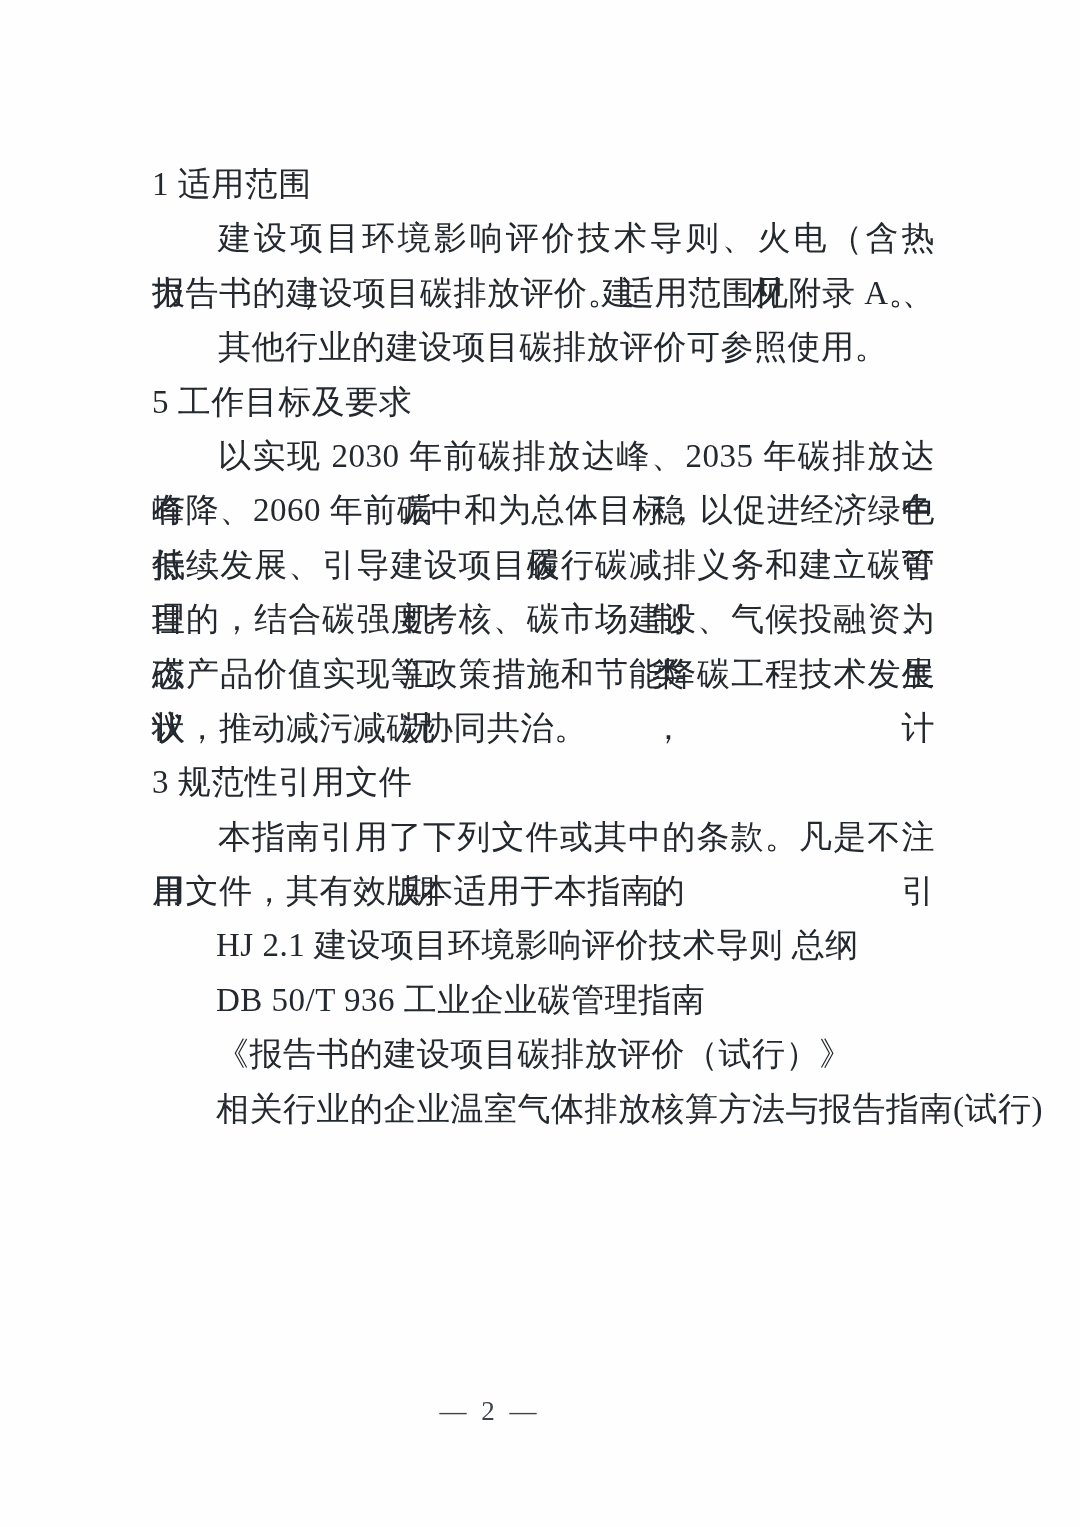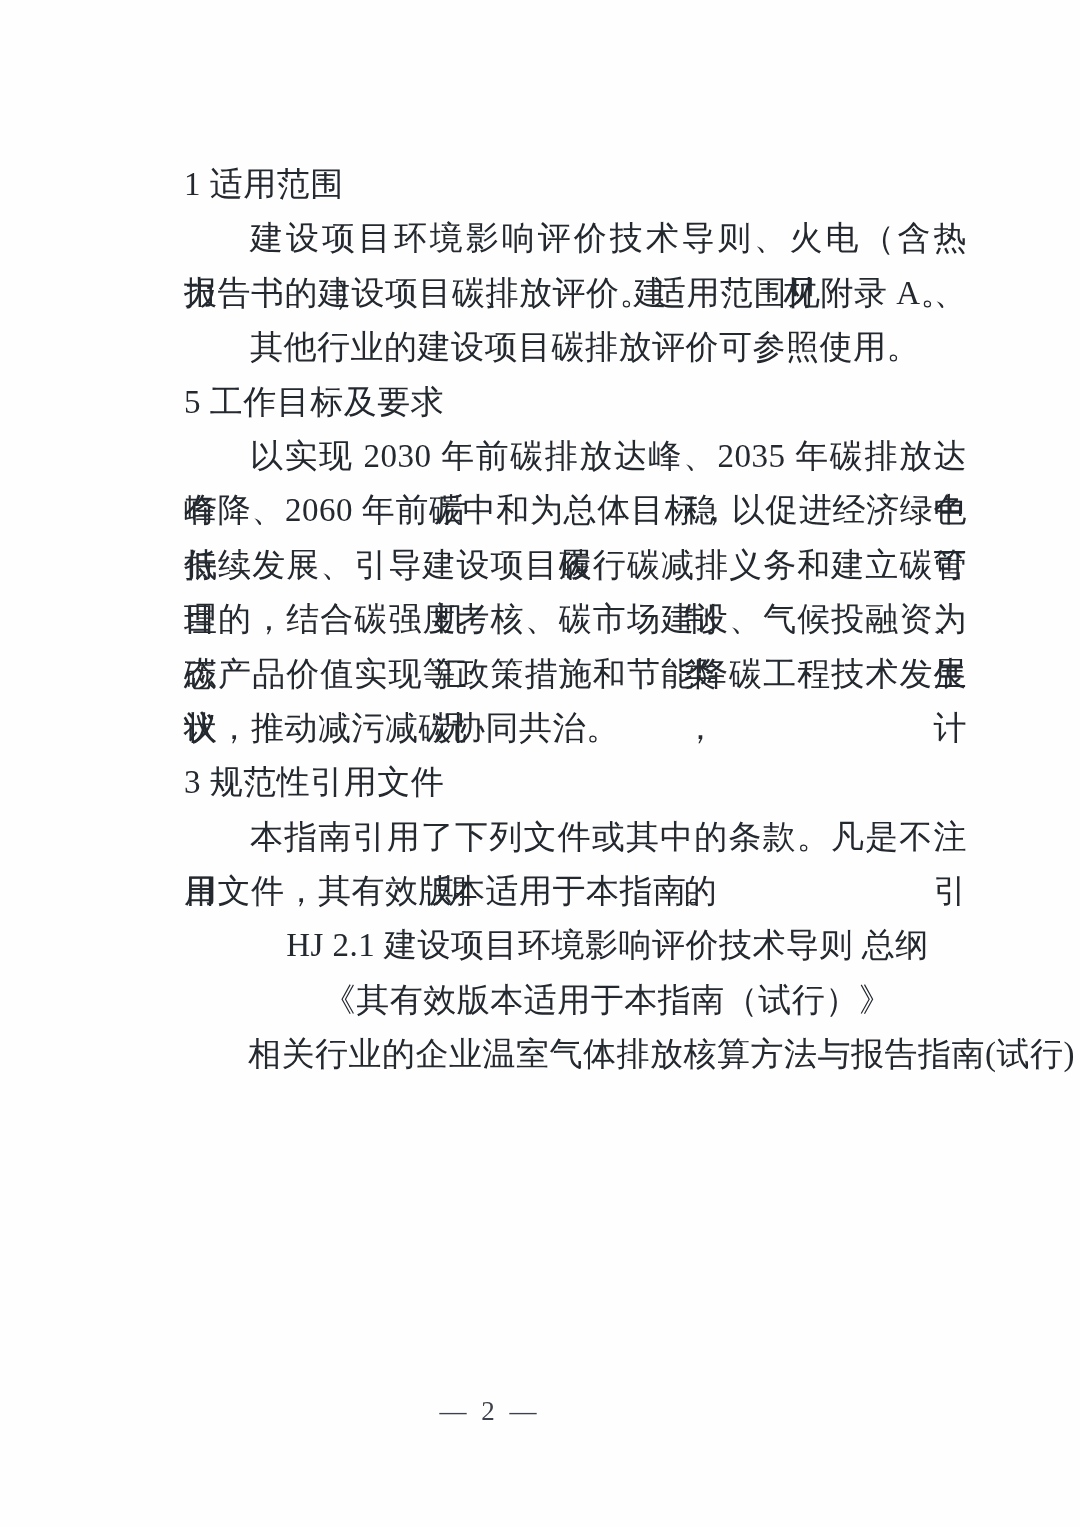--- a/index.html
+++ b/index.html
@@ -14,21 +14,20 @@
     background: #fefefe;
     overflow: hidden;
     font-family: "Liberation Serif", "DejaVu Serif", serif;
     color: #24282f;
   }
   .content {
     position: absolute;
     left: 152px;
     top: 157px;
     width: 783px;
-    margin-left: 32px;
   }
   .line {
     height: 54.4px;
     line-height: 54.4px;
     font-size: 33px;
     letter-spacing: 0.5px;
     white-space: nowrap;
   }
   
   .line.justify {
@@ -39,21 +38,20 @@
   }
   
   .line.indent {
     text-indent: 66px;
   }
   .line.heading {
     font-weight: 500;
   }
   .line.ref {
     text-indent: 64px;
-    text-align: center;
   }
   .footer {
     position: absolute;
     left: 0;
     right: 100px;
     top: 1396px;
     text-align: center;
     font-size: 27px;
     letter-spacing: 4px;
     color: #3c414b;
@@ -80,19 +78,20 @@
     <div class="line justify">目的，结合碳强度考核、碳市场建设、气候投融资、碳汇类生</div>
     <div class="line justify">态产品价值实现等政策措施和节能降碳工程技术发展状况，计</div>
     <div class="line">议，推动减污减碳协同共治。</div>
 
     <div class="line heading">3  规范性引用文件</div>
 
     <div class="line indent justify">本指南引用了下列文件或其中的条款。凡是不注日期的引</div>
     <div class="line">用文件，其有效版本适用于本指南。</div>
 
     <div class="line ref">HJ 2.1  建设项目环境影响评价技术导则  总纲</div>
-    <div class="line ref">《其有效版本适用于本指南（试行）》</div>
+    <div class="line ref">DB 50/T 936  工业企业碳管理指南</div>
+    <div class="line ref">《报告书的建设项目碳排放评价（试行）》</div>
     <div class="line ref">相关行业的企业温室气体排放核算方法与报告指南(试行)</div>
 
   </div>
 
   <div class="footer">— 2 —</div>
 </div>
 
 </body></html>

